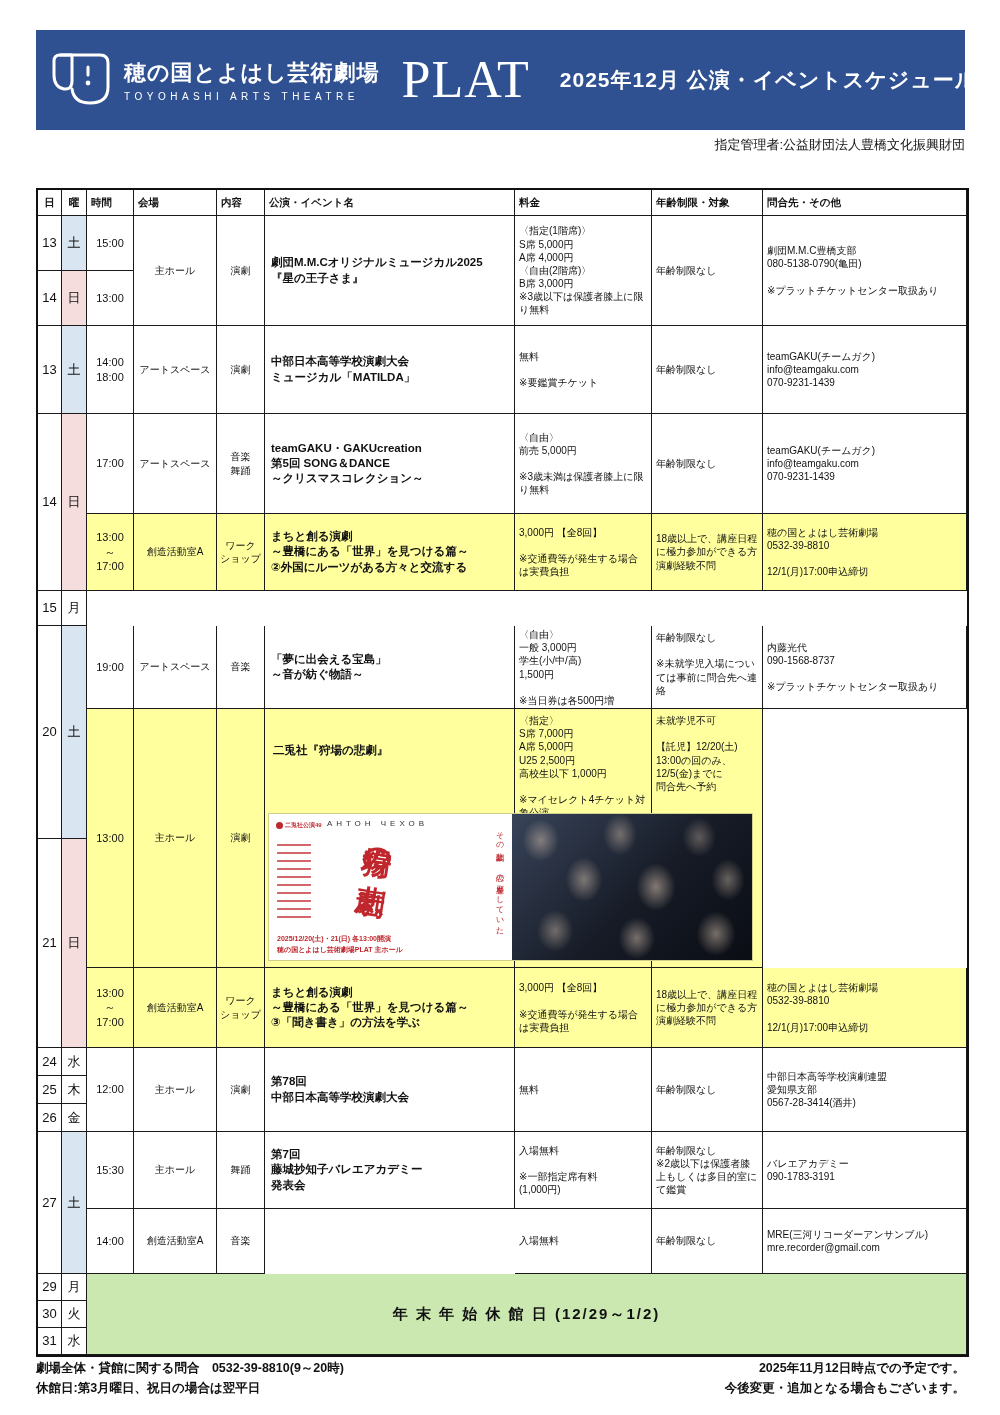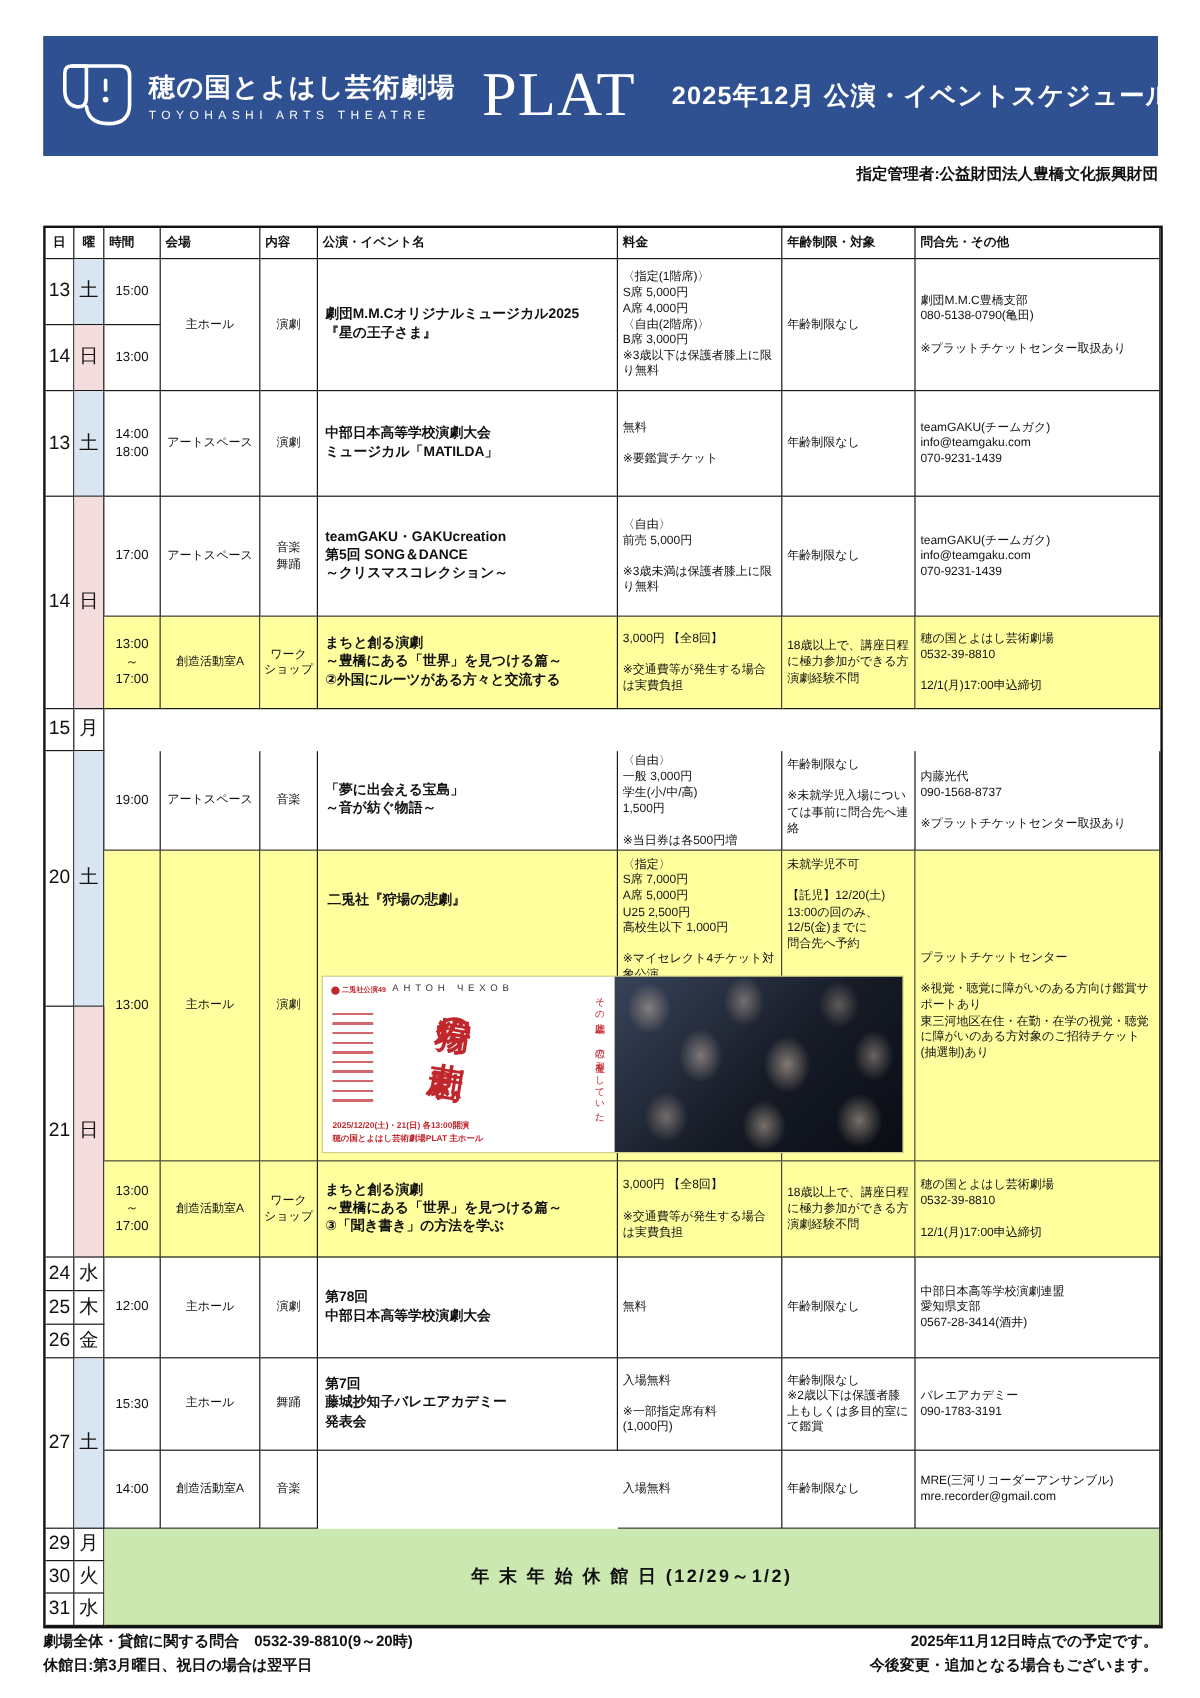--- a/index.html
+++ b/index.html
@@ -12,39 +12,39 @@
     position:absolute;left:36px;top:30px;width:929px;height:100px;
     background:#2f5191;display:flex;align-items:center;padding:0;box-sizing:border-box;
   }
   .logo{margin-left:14px;flex:0 0 auto;}
   .b-jp{margin-left:12px;color:#fff;}
   .b-jp .t1{font-size:22px;font-weight:bold;letter-spacing:1px;white-space:nowrap;}
   .b-jp .t2{font-size:10px;letter-spacing:4.5px;margin-top:3px;white-space:nowrap;}
   .b-accent{width:3px;height:17px;background:#fff;transform:rotate(38deg);margin:0 0 34px 16px;border-radius:2px;}
   .b-plat{color:#fff;font-family:"Liberation Serif","DejaVu Serif",serif;font-size:52px;line-height:.9;margin-left:6px;letter-spacing:1px;}
   .b-sched{color:#fff;font-size:21px;font-weight:bold;margin-left:30px;letter-spacing:1px;white-space:nowrap;}
-  .manager{position:absolute;right:35px;top:136px;font-size:13px;font-weight:bold;}
+  .manager{position:absolute;right:35px;top:136px;font-size:13px;font-weight:normal;}
   
   .tbl{
     position:absolute;left:36px;top:188px;
     display:grid;
     grid-template-columns:24px 25px 47px 83px 48px 250px 137px 111px 204px;
     grid-template-rows:26px 55px 55px 88px 100px 77px 35px 83px 130px 129px 80px 28px 28px 28px 77px 65px 27px 27px 27px;
     border:2px solid #111;background:#fff;
   }
   .cell{
     position:relative;border-right:1px solid #1a1a1a;border-bottom:1px solid #1a1a1a;
     font-size:10px;line-height:1.32;padding:2px 4px;white-space:pre-line;
     display:grid;align-items:center;justify-items:start;overflow:hidden;box-sizing:border-box;
     text-align:left;
   }
   .c{justify-items:center;text-align:center;padding:1px;}
   .top{align-items:start;padding-top:5px;}
   .hd{font-weight:bold;font-size:10.5px;white-space:nowrap;}
-  .datec{font-size:16px;}
+  .datec{font-size:13px;}
   .timec{font-size:11px;}
   .title{font-size:11.5px;font-weight:bold;padding-left:6px;}
   .sat{background:#d9e5f0;}
   .sun{background:#f6dddd;}
   .yel{background:#ffff9d;}
   .grn{background:#cbe8b0;}
   .closedlbl{font-size:16px;font-weight:bold;letter-spacing:6px;}
   .yearend{font-size:15px;font-weight:bold;letter-spacing:2px;}
   .kariba-title{align-items:start;padding-top:34px;padding-left:8px;}
   
@@ -217,24 +217,20 @@
 U25 2,500円
 高校生以下 1,000円
 
 ※マイセレクト4チケット対象公演</div>
   <div class="cell yel top" style="grid-area:9/8/11/9">未就学児不可
 
 【託児】12/20(土)
 13:00の回のみ、
 12/5(金)までに
 問合先へ予約</div>
-  <div class="cell yel" style="grid-area:9/9/11/10">プラットチケットセンター
-
-※視覚・聴覚に障がいのある方向け鑑賞サポートあり
-東三河地区在住・在勤・在学の視覚・聴覚に障がいのある方対象のご招待チケット(抽選制)あり</div>
 
   <div class="cell c datec" style="grid-area:10/1/12/2">21</div>
   <div class="cell c datec sun" style="grid-area:10/2/12/3">日</div>
 
   <div class="cell c timec yel" style="grid-area:11/3/12/4">13:00
 ～
 17:00</div>
   <div class="cell c yel" style="grid-area:11/4/12/5">創造活動室A</div>
   <div class="cell c yel" style="grid-area:11/5/12/6">ワーク
 ショップ</div>

